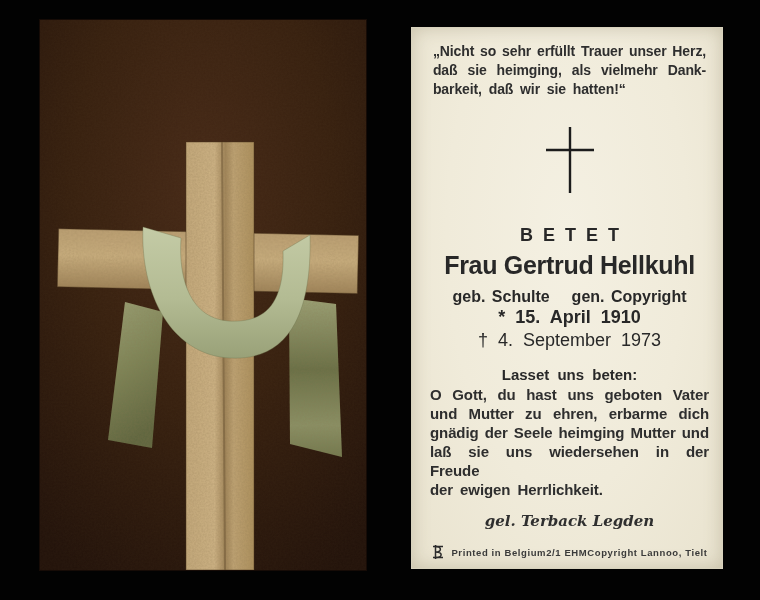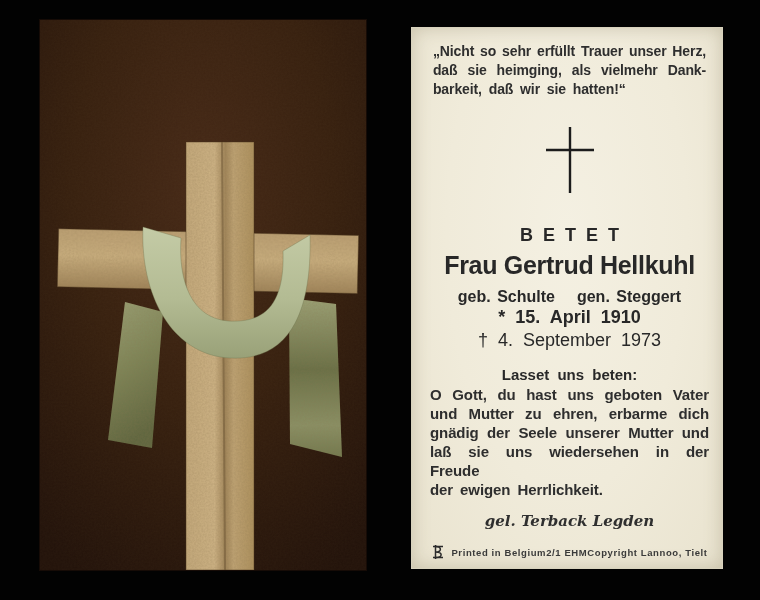--- a/index.html
+++ b/index.html
@@ -134,31 +134,31 @@
       <svg width="52" height="68" viewBox="0 0 52 68">
         <line x1="26" y1="1" x2="26" y2="67" stroke="#1c1c1c" stroke-width="2.4"></line>
         <line x1="2" y1="24" x2="50" y2="24" stroke="#1c1c1c" stroke-width="2.4"></line>
       </svg>
     </div>
 
     <div class="betet">BETET</div>
     <div class="name">Frau Gertrud Hellkuhl</div>
 
     <div class="gebline">
-      <span>geb. Schulte</span><span class="gebgap"></span><span>gen. Steggert</span>
+      <span>geb. Schulte</span><span class="gebgap"></span><span>gen. Copyright</span>
     </div>
 
     <div class="birth">* 15. April 1910</div>
     <div class="death">† 4. September 1973</div>
 
     <div class="prayer-title">Lasset uns beten:</div>
     <div class="prayer">
       <div class="jline">O Gott, du hast uns geboten Vater</div>
       <div class="jline">und Mutter zu ehren, erbarme dich</div>
-      <div class="jline">gnädig der Seele unserer Mutter und</div>
+      <div class="jline">gnädig der Seele heimging Mutter und</div>
       <div class="jline">laß sie uns wiedersehen in der Freude</div>
       <div class="lline">der ewigen Herrlichkeit.</div>
     </div>
 
     <div class="attribution">gel. Terback Legden</div>
 
     <div class="footer">
       <span class="footer-left">
         <svg width="15" height="16" viewBox="0 0 15 16">
           <path d="M2 2.5 H12 M2 13.5 H12" stroke="#2b2b2b" stroke-width="1.6" fill="none"></path>

